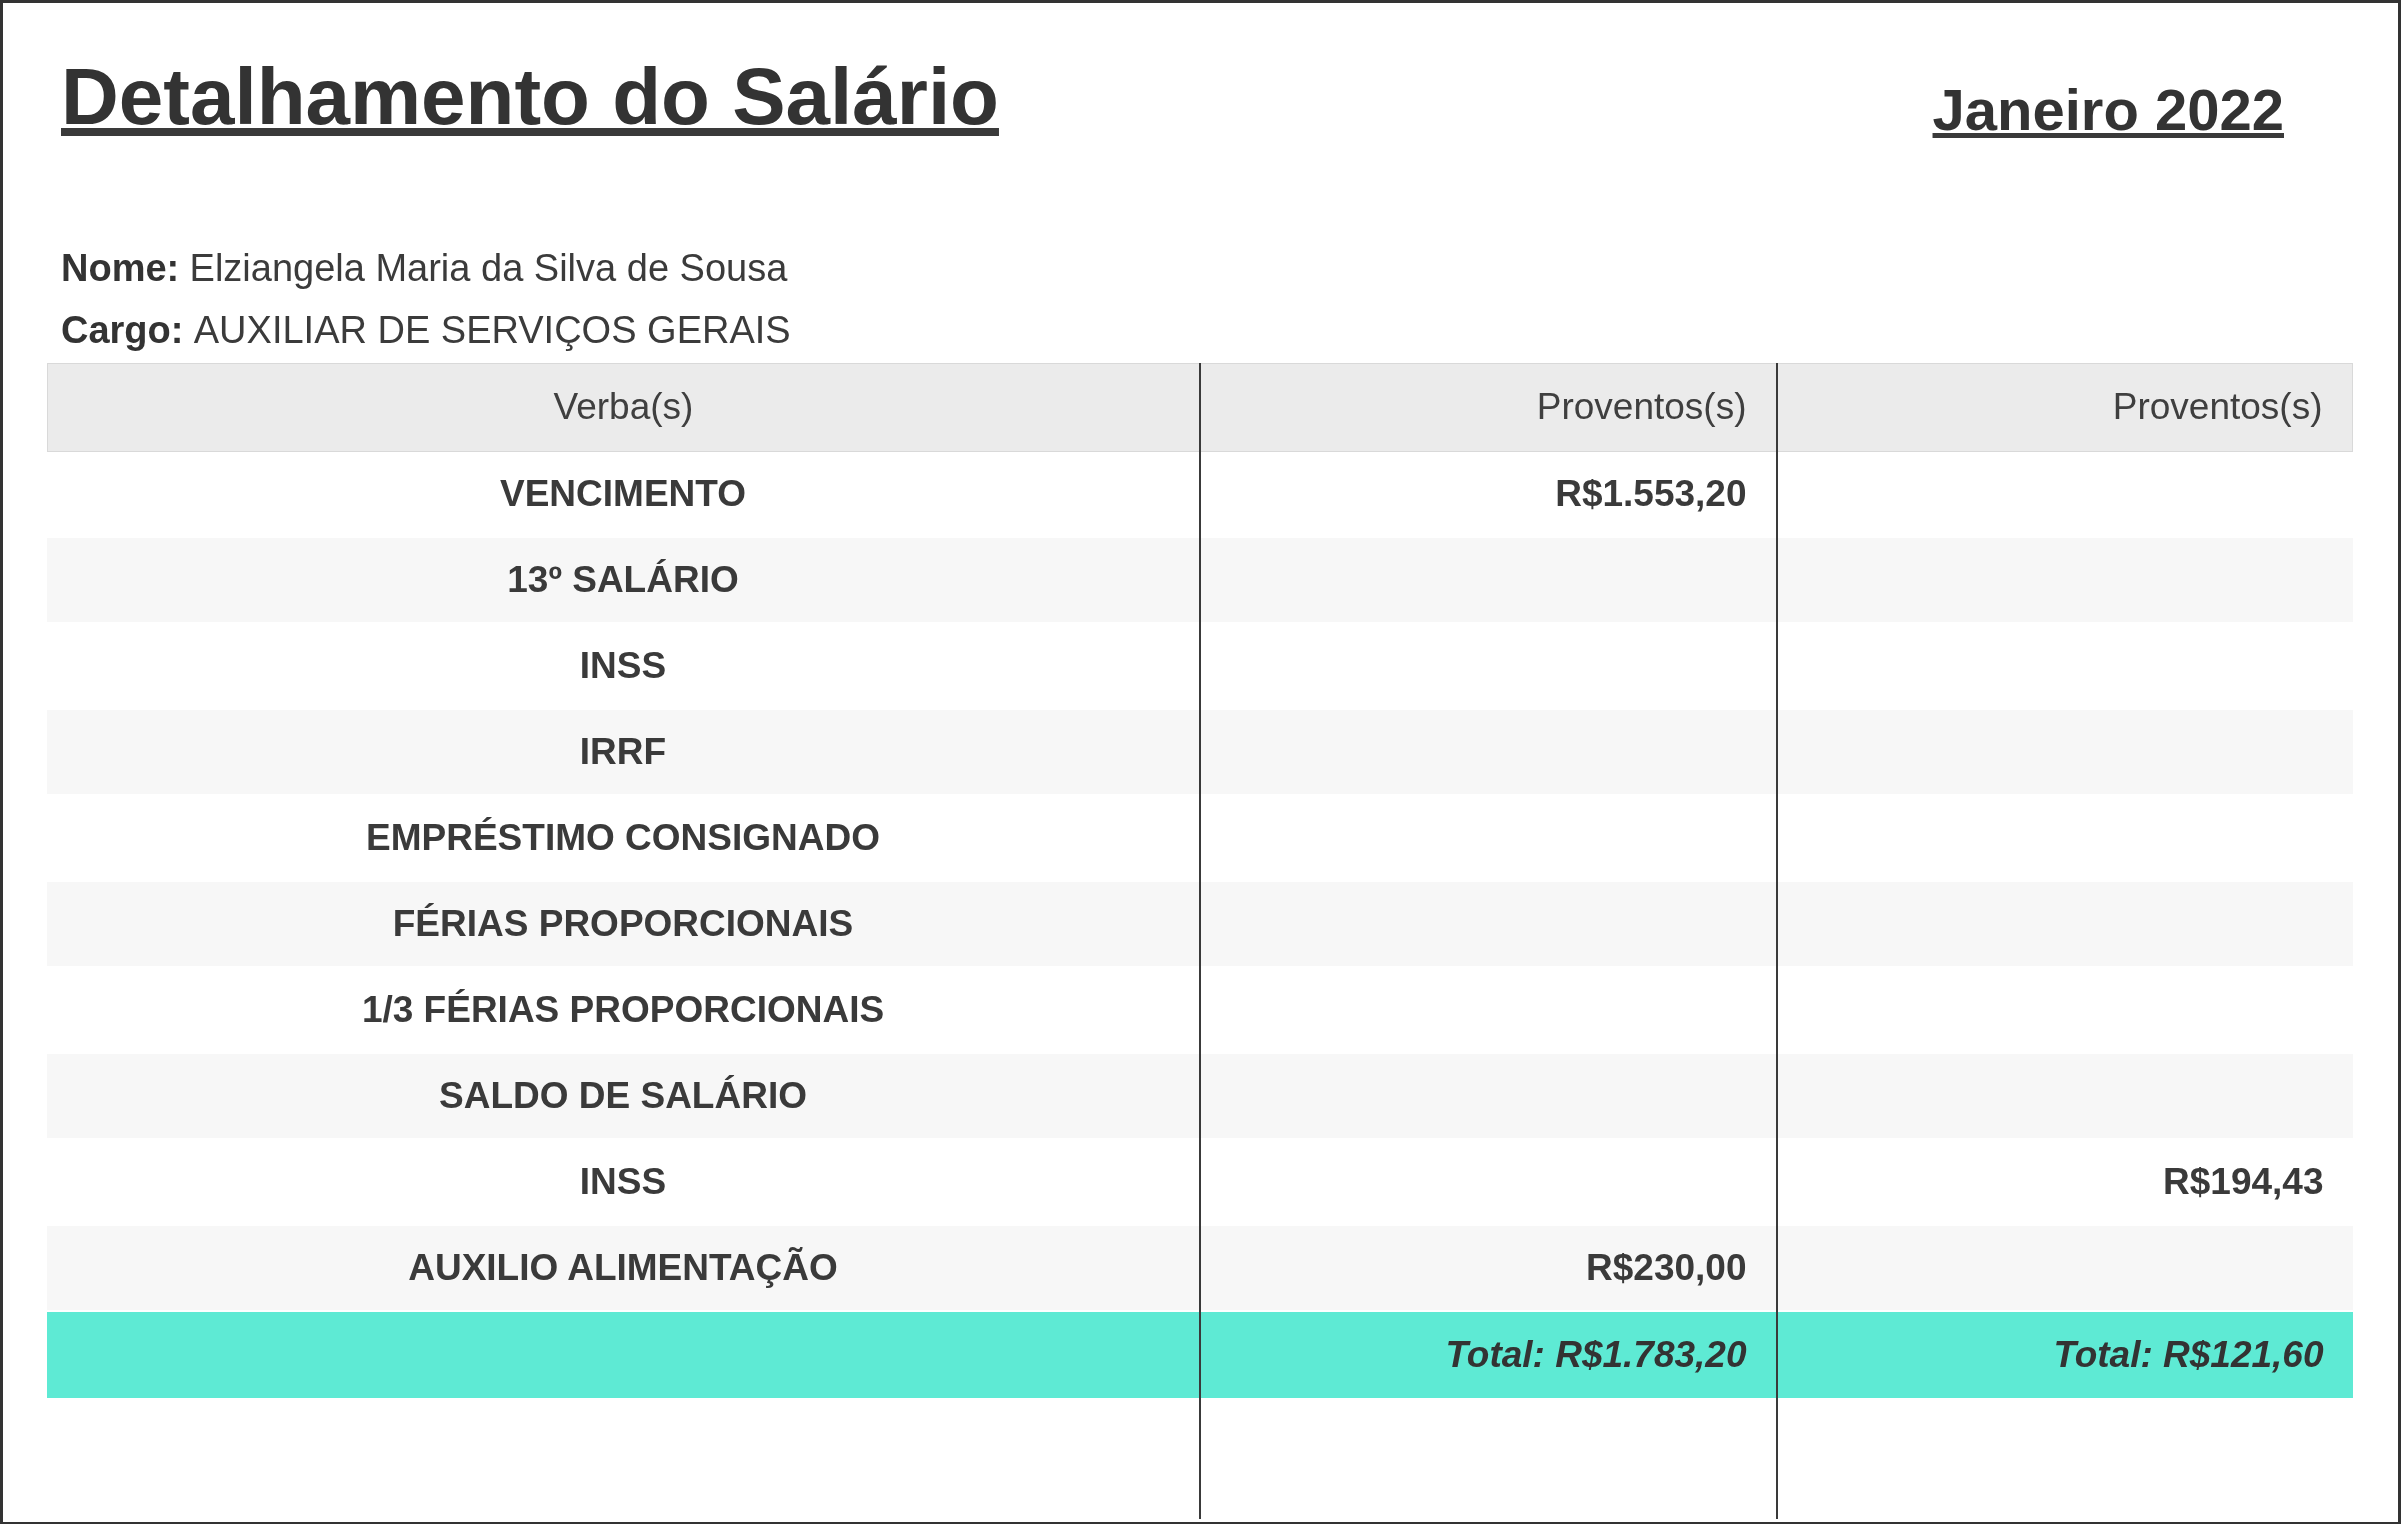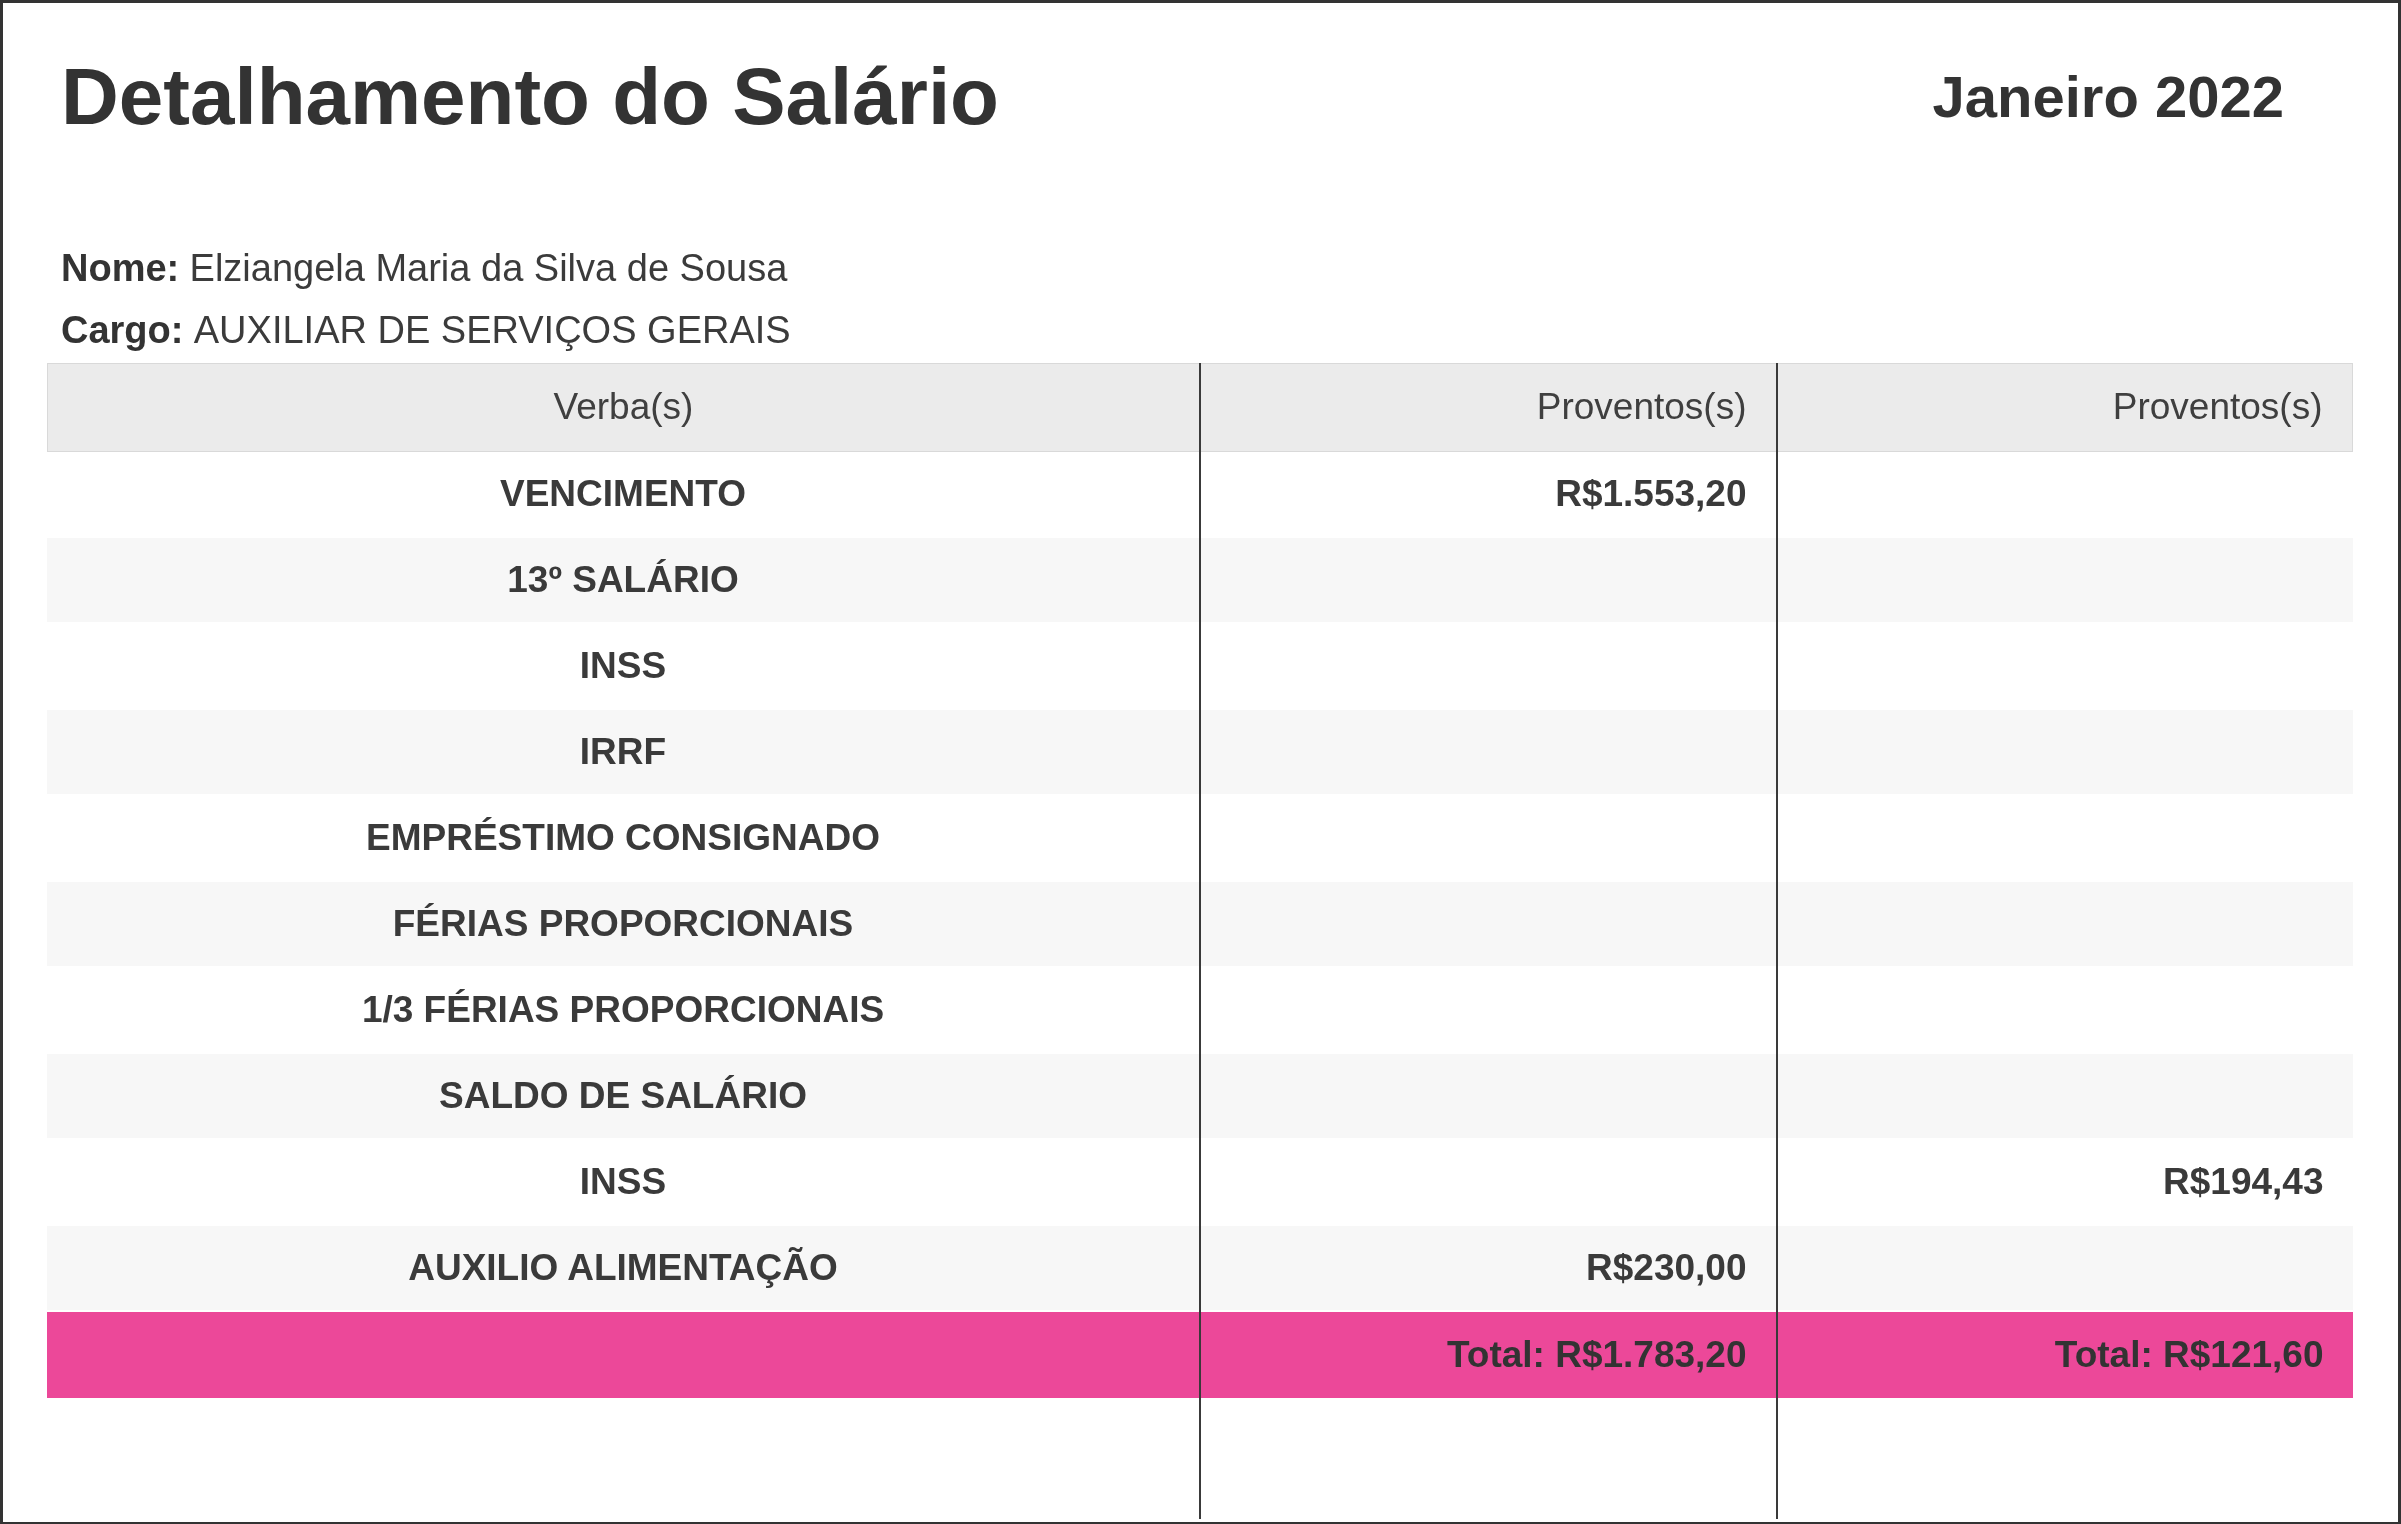--- a/index.html
+++ b/index.html
@@ -15,22 +15,23 @@
     box-sizing: border-box;
     border: 3px solid #333333;
     background: #ffffff;
     overflow: hidden;
     color: #3a3a3a;
   }
   
   .titlebar {
     display: flex;
     justify-content: space-between;
-    align-items: center;
+    align-items: flex-end;
     padding: 46px 114px 0 58px;
+    text-decoration: underline;
   }
   .doc-title {
     font-size: 80px;
     line-height: 1.2;
     font-weight: bold;
     color: #333333;
     letter-spacing: 0px;
   }
   .doc-period {
     font-size: 58px;
@@ -82,23 +83,24 @@
     color: #3f3f3f;
   }
   .hdr .cell:first-child { border-left: 0.7px solid #d9d9d9; justify-content: center; }
   .hdr .cell:last-child  { border-right: 0.7px solid #d9d9d9; }
   .hdr .c-money { font-weight: normal; }
   
   .trow.alt .cell { background: #f7f7f7; }
   .trow.data .cell { border-bottom: 2.2px solid #ffffff; }
   
   .trow.total .cell {
-    background: #ec4899;
-    font-weight: bold;
-    color: #333333;
+    background: #5eead4;
+    font-weight: bold;
+    color: #333333;
+    font-style: italic;
   }
   
   .trow.filler .cell { background: transparent; }
   
   .vline {
     position: absolute;
     top: 0;
     width: 2.2px;
     height: 100%;
     background: #3a3a3a;

